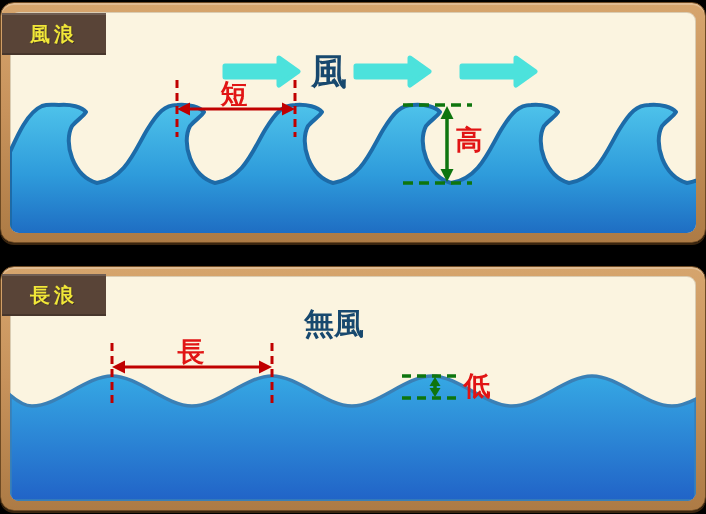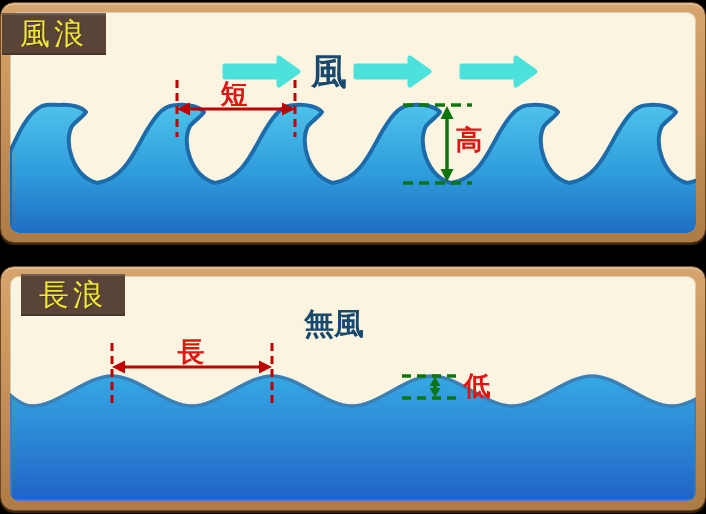--- a/index.html
+++ b/index.html
@@ -11,25 +11,25 @@
          box-shadow:inset 0 2px 0 rgba(255,255,255,.25), 0 2px 0 #3a250f;}
   .panel-top{top:2px;height:241px;}
   .panel-bottom{top:266px;height:245px;padding-left:20px;}
   .panel-inner{position:absolute;left:9px;top:9px;right:9px;bottom:9px;
          background:#fbf4e0;border-radius:9px;overflow:hidden;
          box-shadow:inset 0 0 0 1px rgba(120,85,40,.25);}
   .panel-inner svg{display:block;}
   .badge{position:absolute;left:2px;width:104px;height:42px;
          background:#594437;color:#f1e738;
          display:flex;align-items:center;justify-content:center;
-         font-size:30px;font-weight:normal;letter-spacing:4px;
+         font-size:20px;font-weight:bold;letter-spacing:4px;
          box-shadow:inset 0 2px 0 rgba(255,255,255,.14), inset 0 -2px 0 rgba(0,0,0,.2);
          text-shadow:1px 1px 0 rgba(0,0,0,.25);text-align:right;}
   .badge-top{top:13px;}
-  .badge-bottom{top:274px;margin-left:19px;}
+  .badge-bottom{top:274px;}
   text{font-family:"Liberation Sans", sans-serif;font-weight:700;}
 </style>
 </head>
 <body>
 
 <div class="stage">
 
   <section class="panel panel-top">
     <div class="panel-inner">
       <svg width="686" height="223" viewBox="0 0 686 223">

